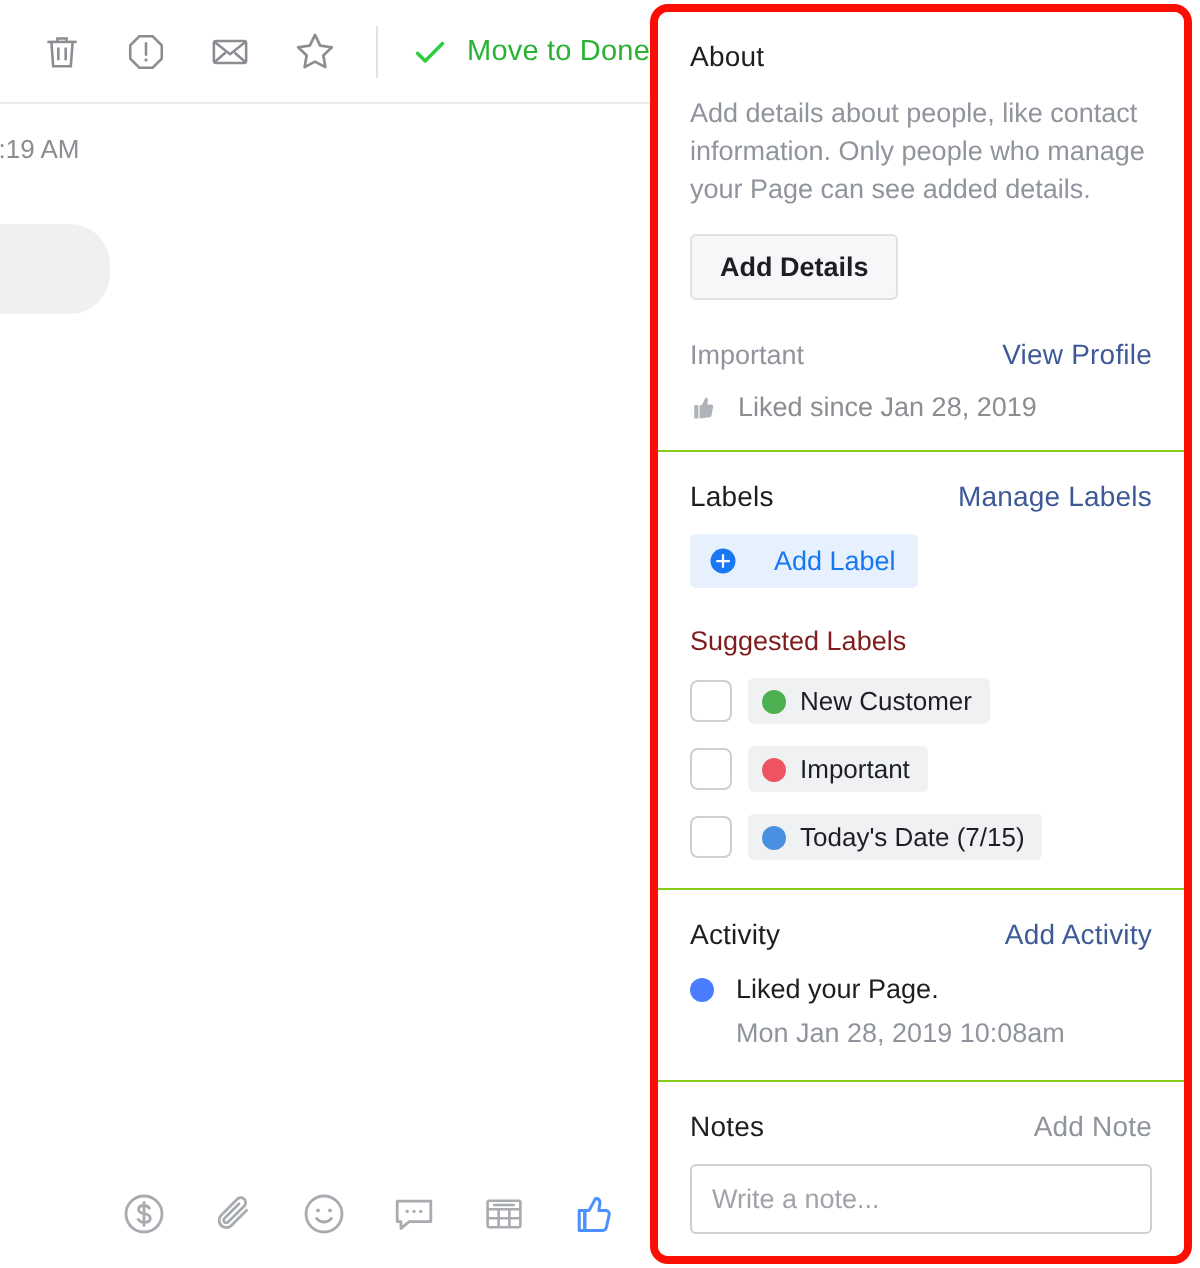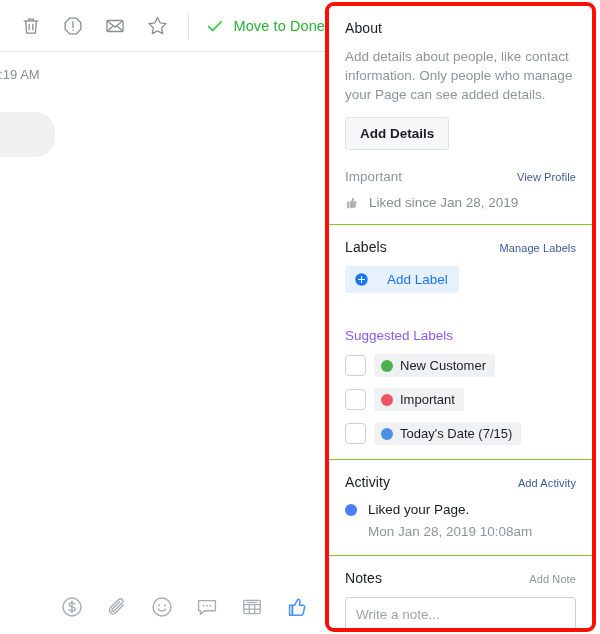--- a/index.html
+++ b/index.html
@@ -93,21 +93,21 @@
   .section { padding: 14px 16px 14px 16px; }
   .section + .section { border-top: 1px solid #84cc16; }
 
   .section-head {
     display: flex; align-items: baseline; justify-content: space-between;
   }
   .section-title {
     font-size: 14px; color: #1c1e21; letter-spacing: .1px;
   }
   .section-link {
-    font-size: 11px; color: #3d5a97; cursor: pointer; letter-spacing: .1px;
+    font-size: 14px; color: #3d5a97; cursor: pointer; letter-spacing: .1px;
   }
   .section-link.muted { color: #90949c; }
 
   .about-desc {
     margin-top: 11px;
     font-size: 13.5px; line-height: 19px; color: #90949c;
     max-width: 232px;
   }
 
   .add-details-btn {
@@ -142,22 +142,22 @@
     display: inline-flex; align-items: center; gap: 18px;
     padding: 6px 11px 6px 9px;
     background: #e7f0fd;
     border-radius: 3px;
     cursor: pointer;
   }
   .plus-icon { width: 15px; height: 15px; color: #1877f2; display: flex; }
   .add-label-text { font-size: 13.5px; color: #1877f2; }
 
   .suggested-title {
-    margin-top: 35px;
-    font-size: 13.5px; color: #8b5cf6;
+    margin-top: 19px;
+    font-size: 13.5px; color: #7f1d1d;
   }
 
   .label-row {
     margin-top: 11px;
     display: flex; align-items: center; gap: 8px;
   }
   .label-checkbox {
     width: 21px; height: 21px;
     border: 1px solid #ccd0d5;
     border-radius: 4px;

